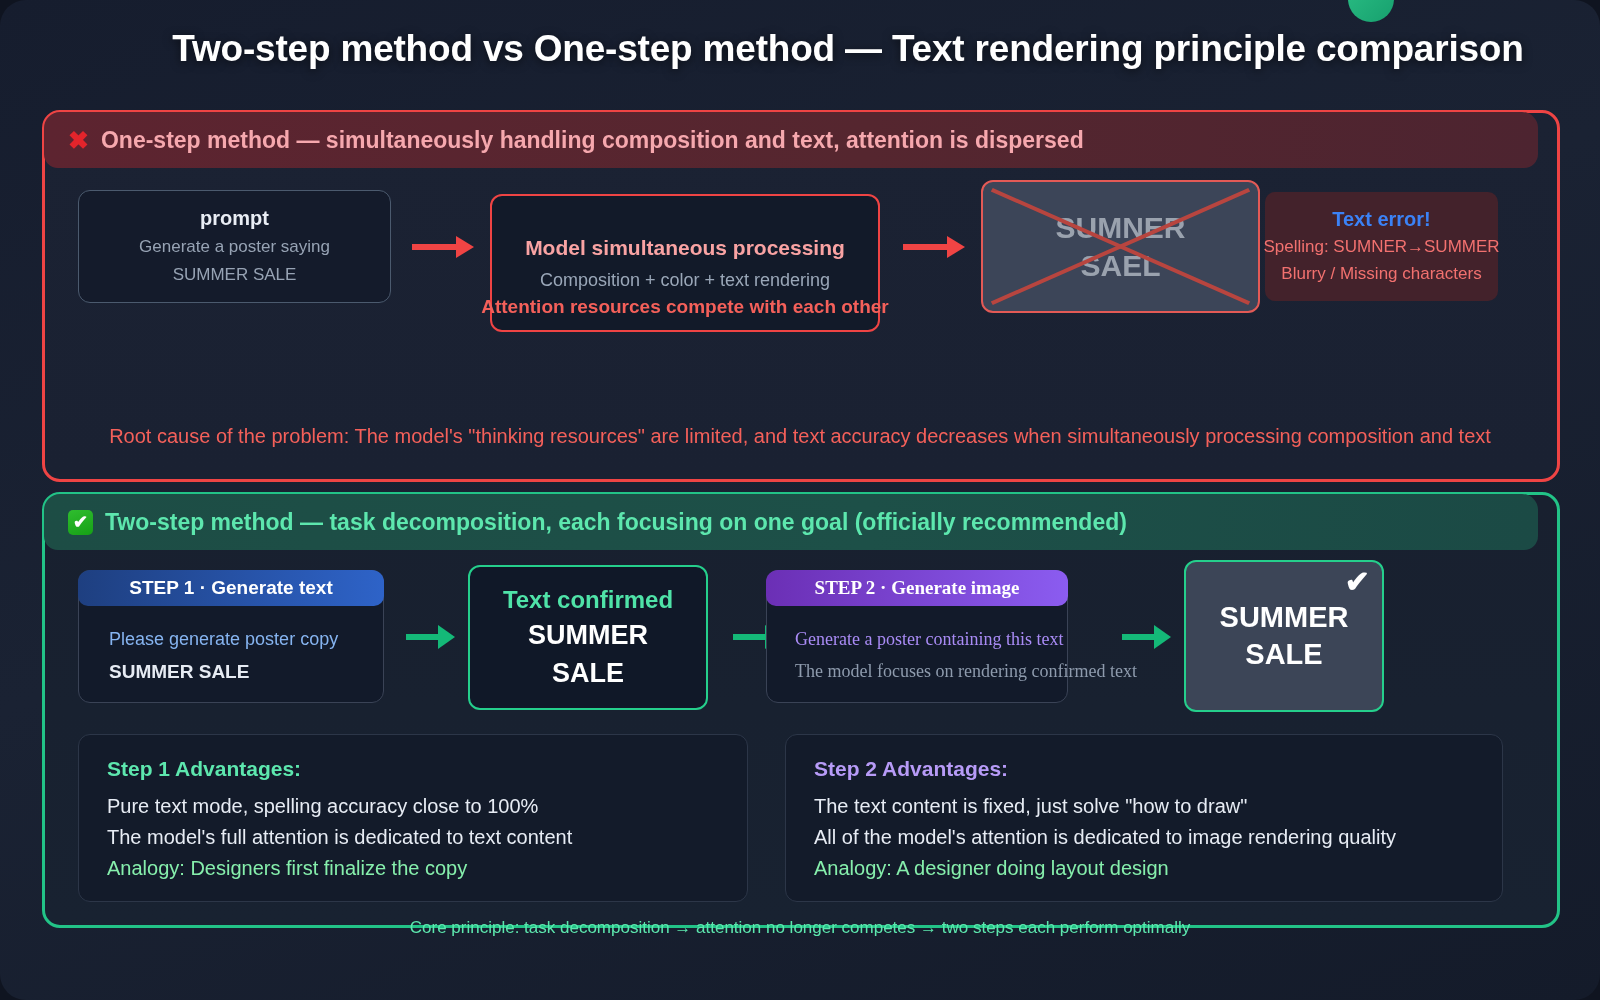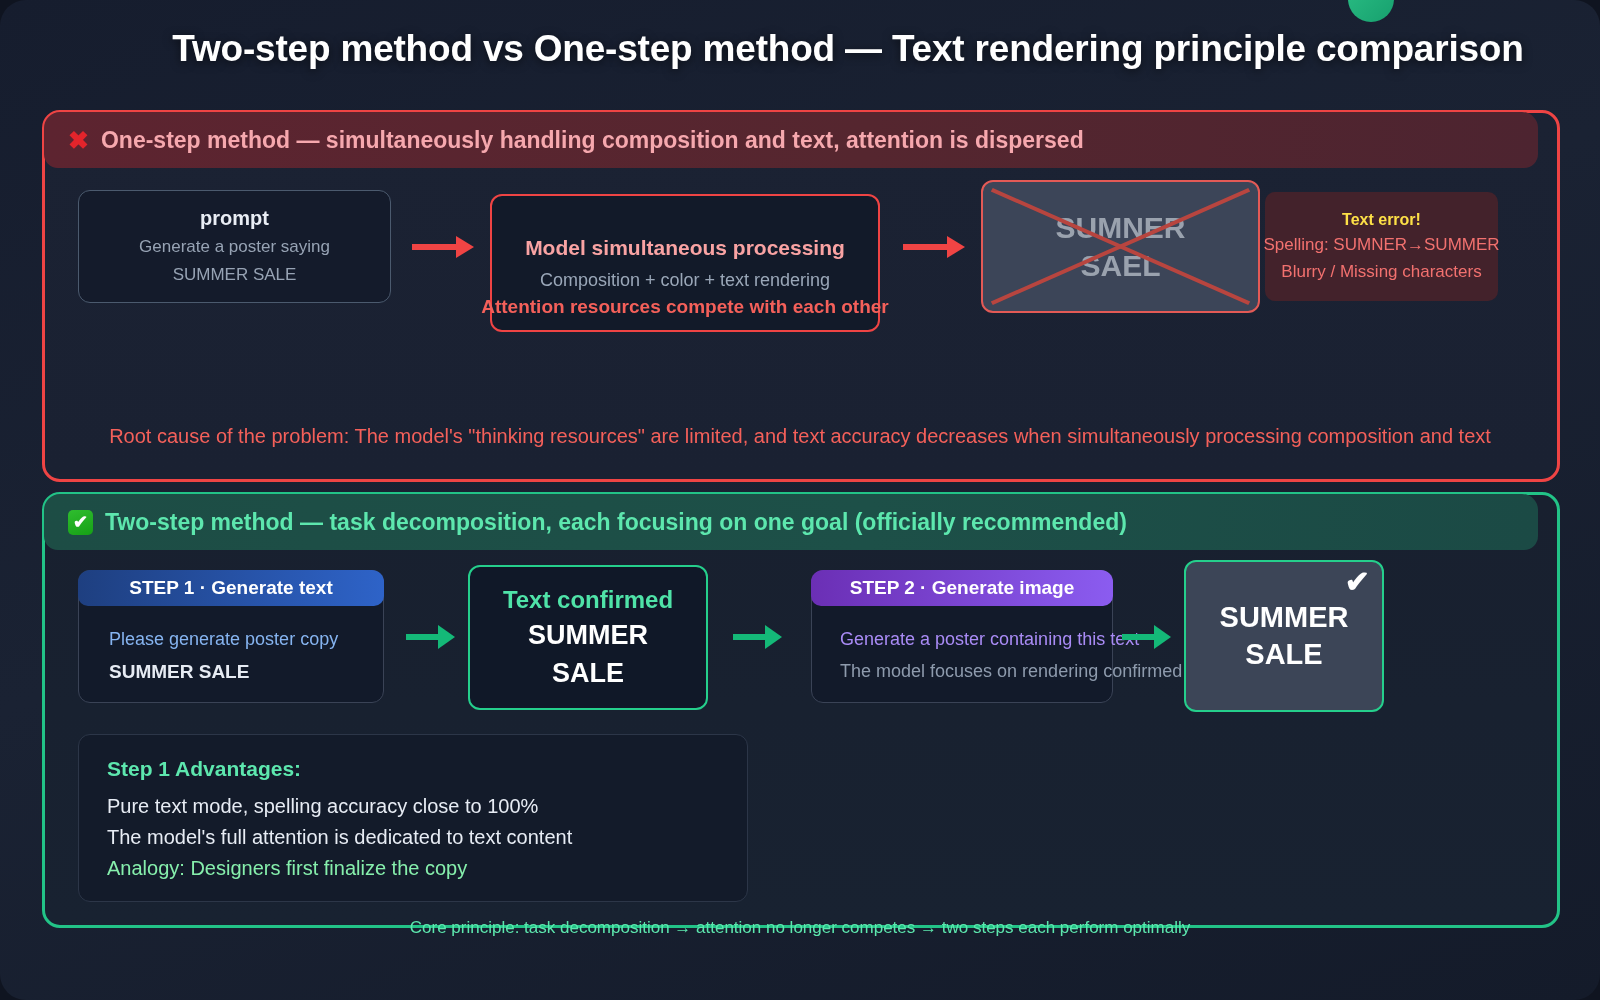--- a/index.html
+++ b/index.html
@@ -104,21 +104,21 @@
   }
   .bad-out-text{color:#9aa2ae;font-size:30px;font-weight:bold;line-height:38px;text-align:center;}
   .cross-svg{position:absolute;left:0;top:0;width:100%;height:100%;overflow:visible;}
 
   .err-card{
     left:1265px;top:192px;width:233px;height:109px;
     background:#43222b;border-radius:10px;
     display:flex;flex-direction:column;align-items:center;justify-content:center;gap:4px;
     overflow:visible;
   }
-  .err-title{color:#fde047;font-size:16px;font-weight:bold;}
+  .err-title{color:#3b82f6;font-size:20px;font-weight:bold;}
   .err-line{color:#f2716f;font-size:17px;line-height:23px;white-space:nowrap;}
 
   .root-cause{
     position:absolute;left:800px;top:425px;transform:translateX(-50%);
     color:#f4605a;font-size:20px;white-space:nowrap;
   }
 
   
   .step-card{
     border-radius:12px;box-sizing:border-box;position:absolute;
@@ -139,21 +139,21 @@
   .step1 .l2{position:absolute;left:30px;top:90px;color:#e6ebf3;font-size:19px;font-weight:bold;white-space:nowrap;}
 
   .confirm-card{
     left:468px;top:565px;width:240px;height:145px;
     border:2px solid #25cf8c;background:#101828;border-radius:12px;box-sizing:border-box;position:absolute;
     display:flex;flex-direction:column;align-items:center;justify-content:center;gap:4px;
   }
   .confirm-label{color:#4fe3a8;font-size:24px;font-weight:bold;}
   .confirm-text{color:#ffffff;font-size:27px;font-weight:bold;line-height:34px;text-align:center;}
 
-  .step2{left:811px;top:570px;width:302px;height:133px;}
+  .step2{left:766px;top:570px;width:302px;height:133px;font-family:Liberation Serif, serif;}
   .step2 .badge{width:302px;}
   .step2 .l1{position:absolute;left:28px;top:58px;color:#a98bf5;font-size:18px;white-space:nowrap;}
   .step2 .l2{position:absolute;left:28px;top:90px;color:#8e9bad;font-size:18px;white-space:nowrap;}
 
   .good-out{
     left:1184px;top:560px;width:200px;height:152px;
     border:2px solid #25cf8c;background:#3c4557;border-radius:12px;box-sizing:border-box;position:absolute;
     display:flex;flex-direction:column;align-items:center;justify-content:center;
   }
   .good-out-text{color:#ffffff;font-size:29px;font-weight:bold;line-height:37px;text-align:center;}
@@ -283,16 +283,22 @@
     <div class="good-out-text">SALE</div>
   </div>
 
   <div class="adv-box adv1">
     <div class="adv-title g">Step 1 Advantages:</div>
     <div class="adv-line">Pure text mode, spelling accuracy close to 100%</div>
     <div class="adv-line">The model's full attention is dedicated to text content</div>
     <div class="adv-line muted">Analogy: Designers first finalize the copy</div>
   </div>
 
+  <div class="adv-box adv2">
+    <div class="adv-title p">Step 2 Advantages:</div>
+    <div class="adv-line">The text content is fixed, just solve "how to draw"</div>
+    <div class="adv-line">All of the model's attention is dedicated to image rendering quality</div>
+    <div class="adv-line muted">Analogy: A designer doing layout design</div>
+  </div>
 
   <div class="core-principle">Core principle: task decomposition → attention no longer competes → two steps each perform optimally</div>
 
 </div>
 
 </body></html>

